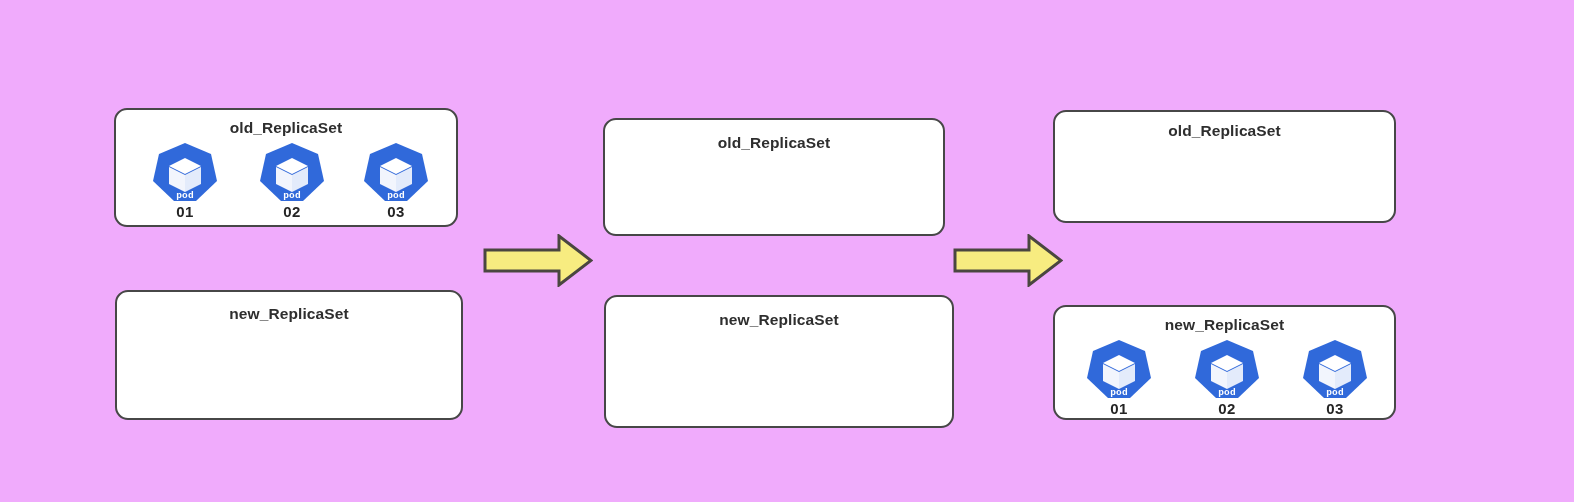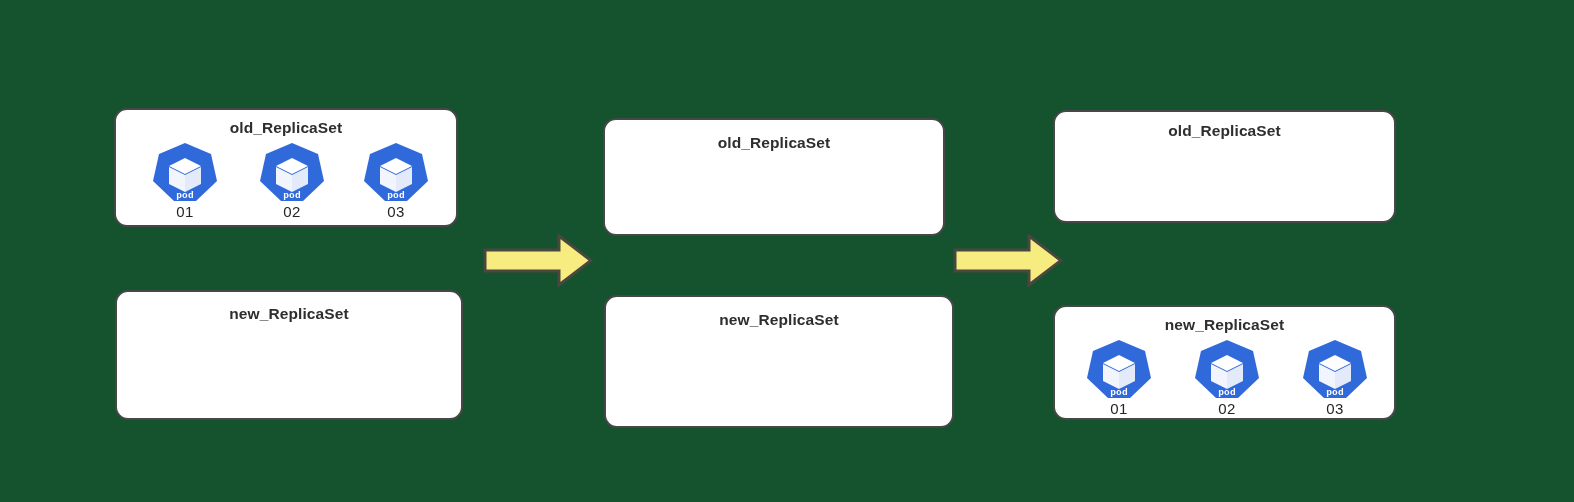--- a/index.html
+++ b/index.html
@@ -8,21 +8,21 @@
     background: #ffffff;
   }
   body {
     font-family: "Liberation Sans", sans-serif;
     -webkit-font-smoothing: antialiased;
   }
   #canvas {
     position: relative;
     width: 1574px;
     height: 502px;
-    background: #14532d;
+    background: #f0abfc;
     overflow: hidden;
   }
 
   
   .rs-box {
     position: absolute;
     box-sizing: border-box;
     background: #ffffff;
     border: 2px solid #474747;
     border-radius: 13px;
@@ -71,21 +71,21 @@
     text-align: center;
     font-size: 9.5px;
     font-weight: bold;
     color: #ffffff;
     letter-spacing: 0.2px;
     pointer-events: none;
     font-family: Liberation Mono, monospace;
   }
   .pod-num {
     font-size: 15px;
-    font-weight: normal;
+    font-weight: bold;
     color: #252525;
     margin-top: -1px;
     letter-spacing: 0.3px;
   }
 
   
   .arrow {
     position: absolute;
   }
   .arrow svg { display: block; }

